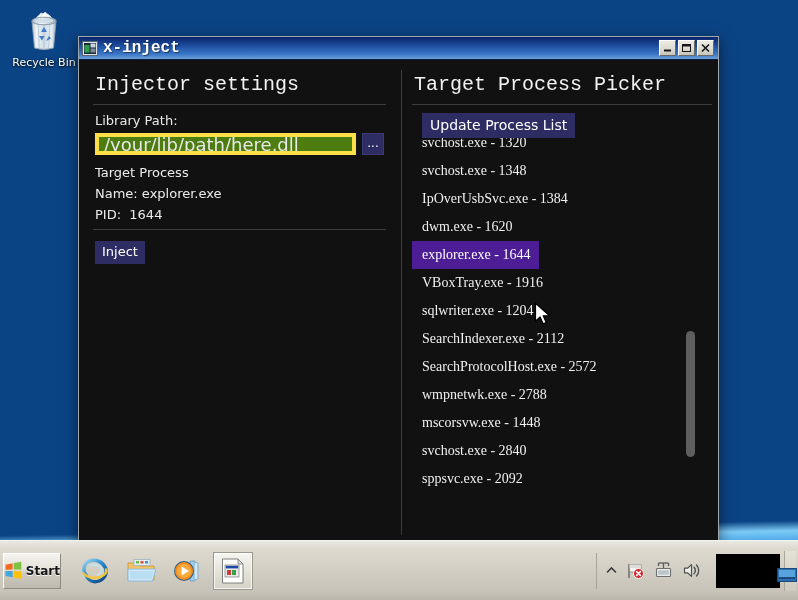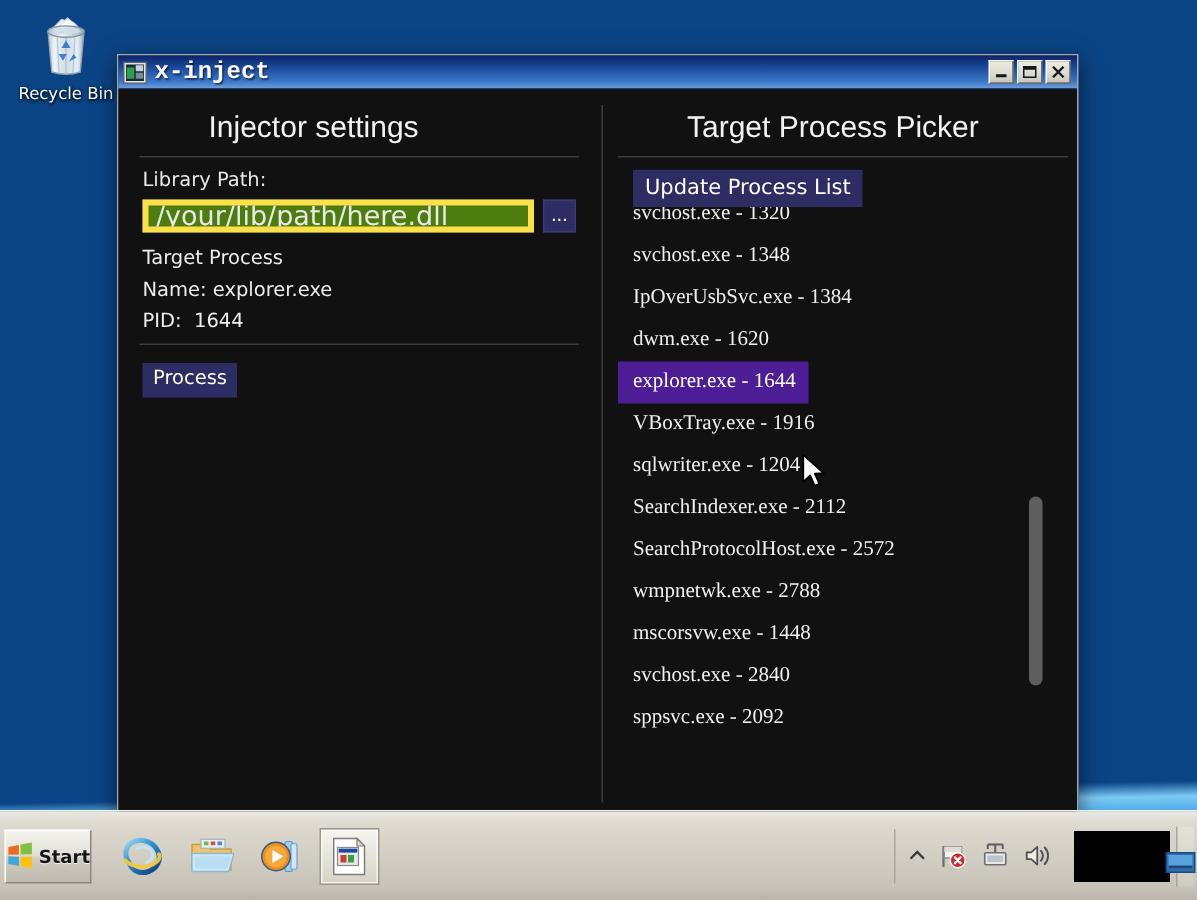--- a/index.html
+++ b/index.html
@@ -97,24 +97,23 @@
   }
   #left-panel { width: 309px; flex: 0 0 309px; padding: 2px 8px 0 8px; }
   #panel-divider {
     width: 1px; flex: 0 0 1px; margin: 4px 7px 2px 7px;
     background: #3c3c3e;
   }
   #right-panel { flex: 1 1 auto; padding: 2px 0 0 3px; min-width: 0; }
 
   .panel-title {
     color: #f2f2f2; font-size: 20px; font-weight: 400;
-    font-family: Liberation Sans, sans-serif;
+    font-family: Liberation Mono, monospace;
     line-height: 26px; padding: 4px 2px 4px 2px;
     white-space: nowrap;
-    margin-left: 44px;
   }
   .hr {
     height: 1px; background: #3d3d40; margin: 2px 0 6px 0;
   }
 
   .field-label {
     color: #e8e8e8; font-size: 13px; line-height: 19px; padding: 0 2px 3px 2px;
     font-family: "DejaVu Sans", sans-serif;
   }
   .path-row { display: flex; align-items: center; gap: 6px; padding: 0 2px; }
@@ -325,21 +324,21 @@
 
         <div class="info-block">
           <div class="info-line">Target Process</div>
           <div class="info-line">Name: explorer.exe</div>
           <div class="info-line">PID:  1644</div>
         </div>
 
         <div class="hr"></div>
 
         <div id="inject-section">
-          <button id="inject-button">Process</button>
+          <button id="inject-button">Inject</button>
         </div>
       </div>
 
       <div id="panel-divider"></div>
 
       <div class="panel" id="right-panel">
         <div class="panel-title">Target Process Picker</div>
         <div class="hr"></div>
 
         <div id="process-area">

